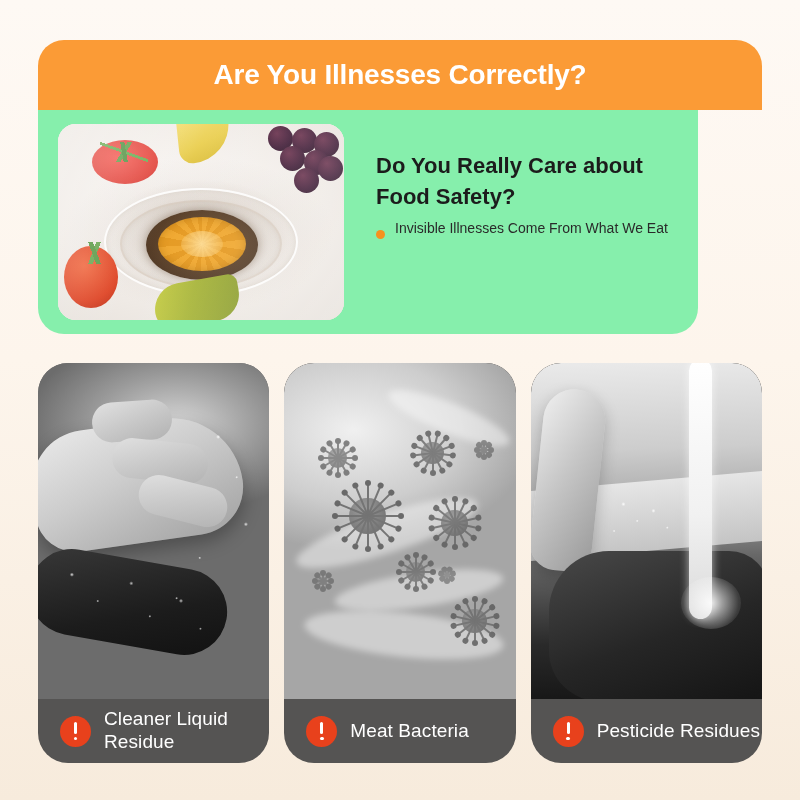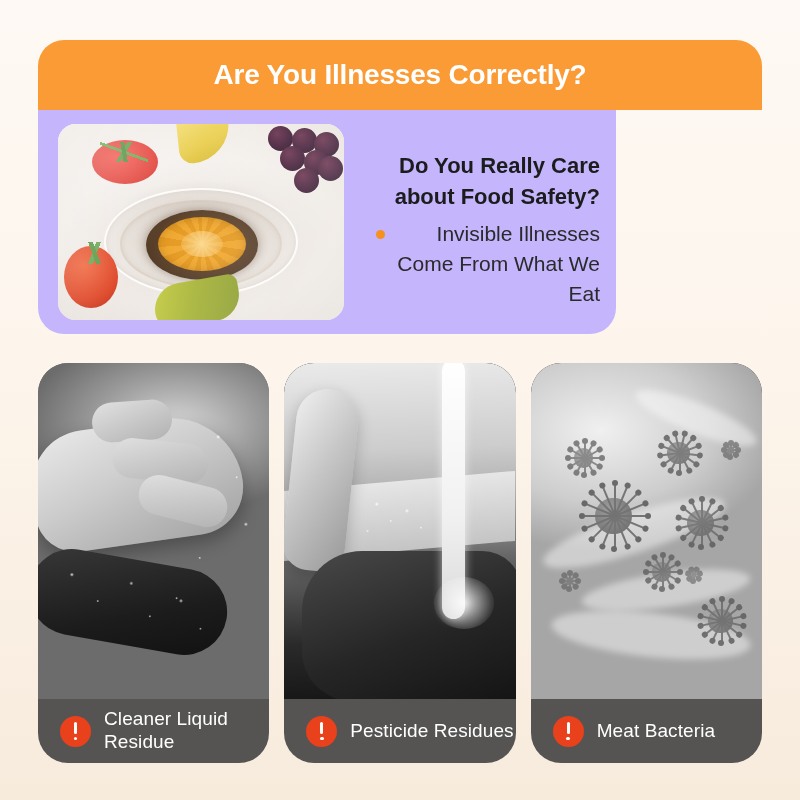--- a/index.html
+++ b/index.html
@@ -40,28 +40,27 @@
     font-weight: bold;
     letter-spacing: -0.2px;
     white-space: nowrap;
   }
 
   
   .info-card {
     position: absolute;
     left: 38px;
     top: 110px;
-    width: 578px;
+    width: 660px;
     height: 224px;
-    background: #c4b5fd;
+    background: #86efac;
     border-radius: 0 0 26px 26px;
     display: flex;
     align-items: flex-start;
     padding: 14px 16px 14px 20px;
-    text-align: right;
   }
 
   .hero-photo {
     position: relative;
     width: 286px;
     height: 196px;
     border-radius: 18px;
     overflow: hidden;
     flex: 0 0 auto;
     background: #EFEAE6;
@@ -192,21 +191,21 @@
   .bullet-dot {
     width: 9px; height: 9px;
     border-radius: 50%;
     background: #F6911E;
     flex: 0 0 auto;
     margin-top: 11px;
     margin-right: 10px;
   }
   .info-bullet-text {
     color: #2A2A2A;
-    font-size: 21px;
+    font-size: 14px;
     line-height: 1.42;
     max-width: 340px;
   }
 
   
   .panels {
     position: absolute;
     left: 38px;
     top: 363px;
     width: 724px;
@@ -475,37 +474,20 @@
         </div>
       </div>
       <div class="panel-label">
         <span class="alert-icon"></span>
         <span class="label-text">Cleaner Liquid Residue</span>
       </div>
     </div>
 
     <div class="panel">
       <div class="panel-photo">
-        <div class="ph-tap">
-          <div class="counter"></div>
-          <div class="cucumber"></div>
-          <div class="dark-produce"></div>
-          <div class="stream"></div>
-          <div class="splash"></div>
-          <div class="beads"></div>
-        </div>
-      </div>
-      <div class="panel-label">
-        <span class="alert-icon"></span>
-        <span class="label-text">Pesticide Residues</span>
-      </div>
-    </div>
-
-    <div class="panel">
-      <div class="panel-photo">
         <div class="ph-meat">
           <div class="fiber fb1"></div>
           <div class="fiber fb2"></div>
           <div class="fiber fb3"></div>
           <div class="fiber fb4"></div>
         </div>
         <div id="virus-layer" style="position:absolute;inset:0;">
             <div class="virus" style="left: 36px; top: 78px; width: 34px; height: 34px; opacity: 0.72;">
               <div class="core"></div>
               <div class="spike" style="transform: rotate(0deg);"></div>
@@ -638,15 +620,32 @@
               <div class="spike" style="transform: rotate(334.286deg);"></div>
             </div>
           </div>
       </div>
       <div class="panel-label">
         <span class="alert-icon"></span>
         <span class="label-text">Meat Bacteria</span>
       </div>
     </div>
 
+    <div class="panel">
+      <div class="panel-photo">
+        <div class="ph-tap">
+          <div class="counter"></div>
+          <div class="cucumber"></div>
+          <div class="dark-produce"></div>
+          <div class="stream"></div>
+          <div class="splash"></div>
+          <div class="beads"></div>
+        </div>
+      </div>
+      <div class="panel-label">
+        <span class="alert-icon"></span>
+        <span class="label-text">Pesticide Residues</span>
+      </div>
+    </div>
+
   </div>
 
 </div>
 
 </body></html>

